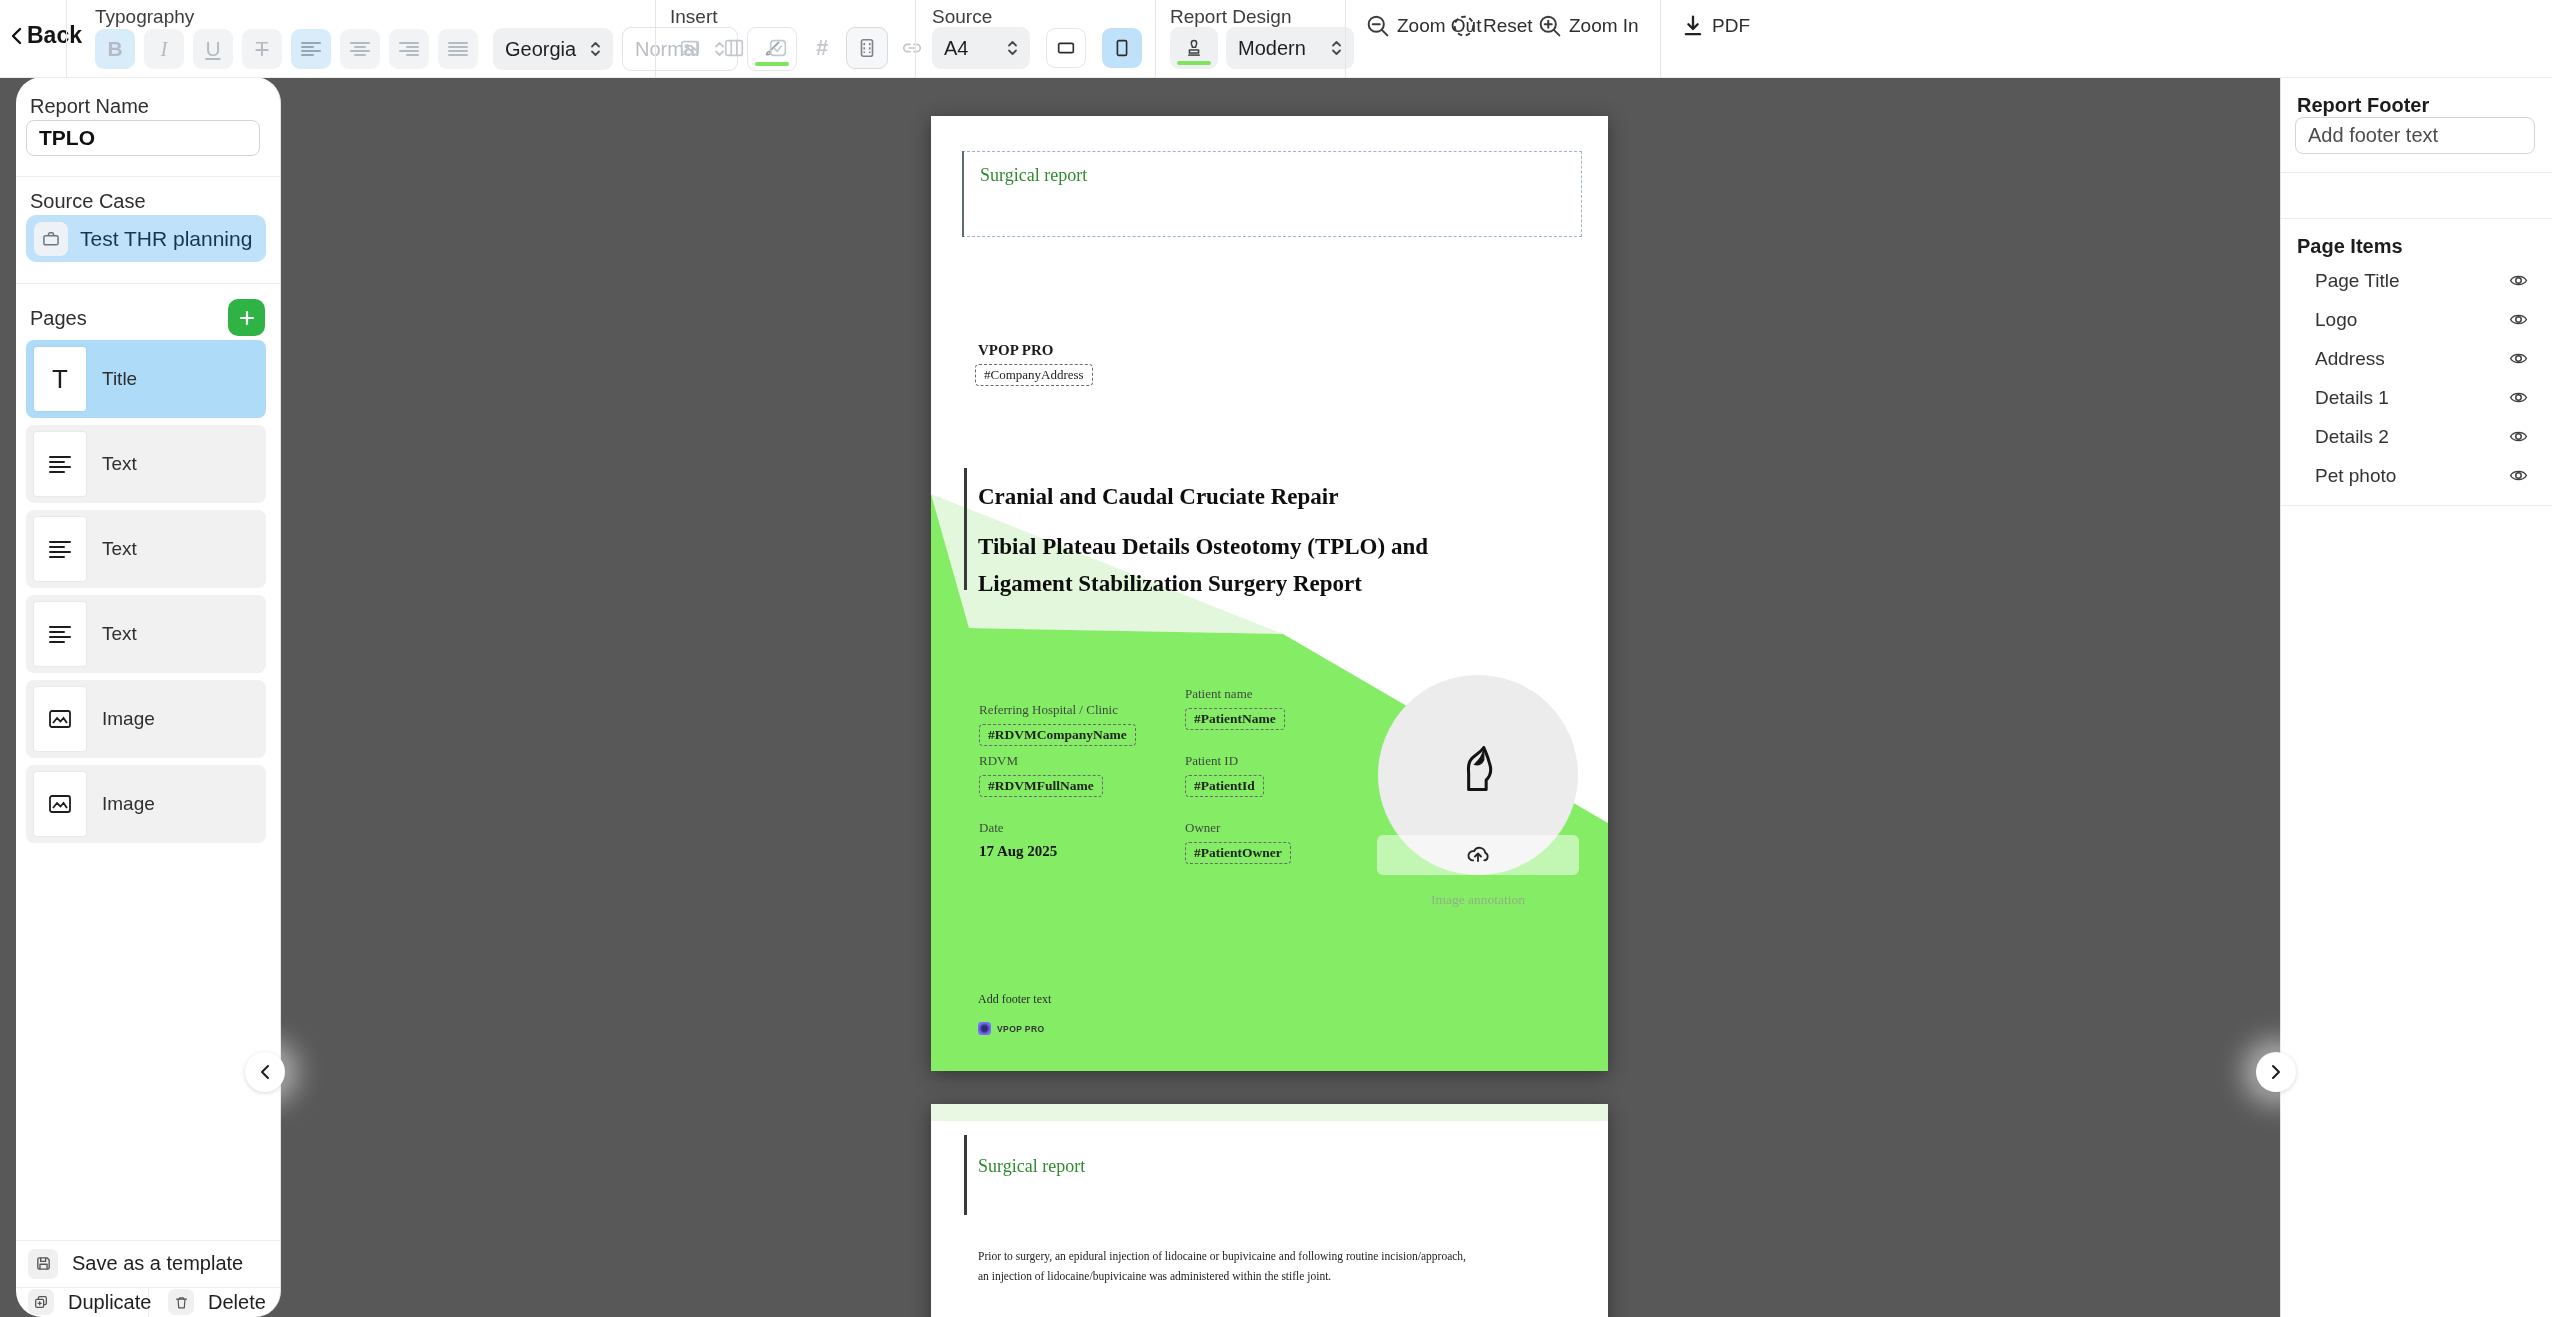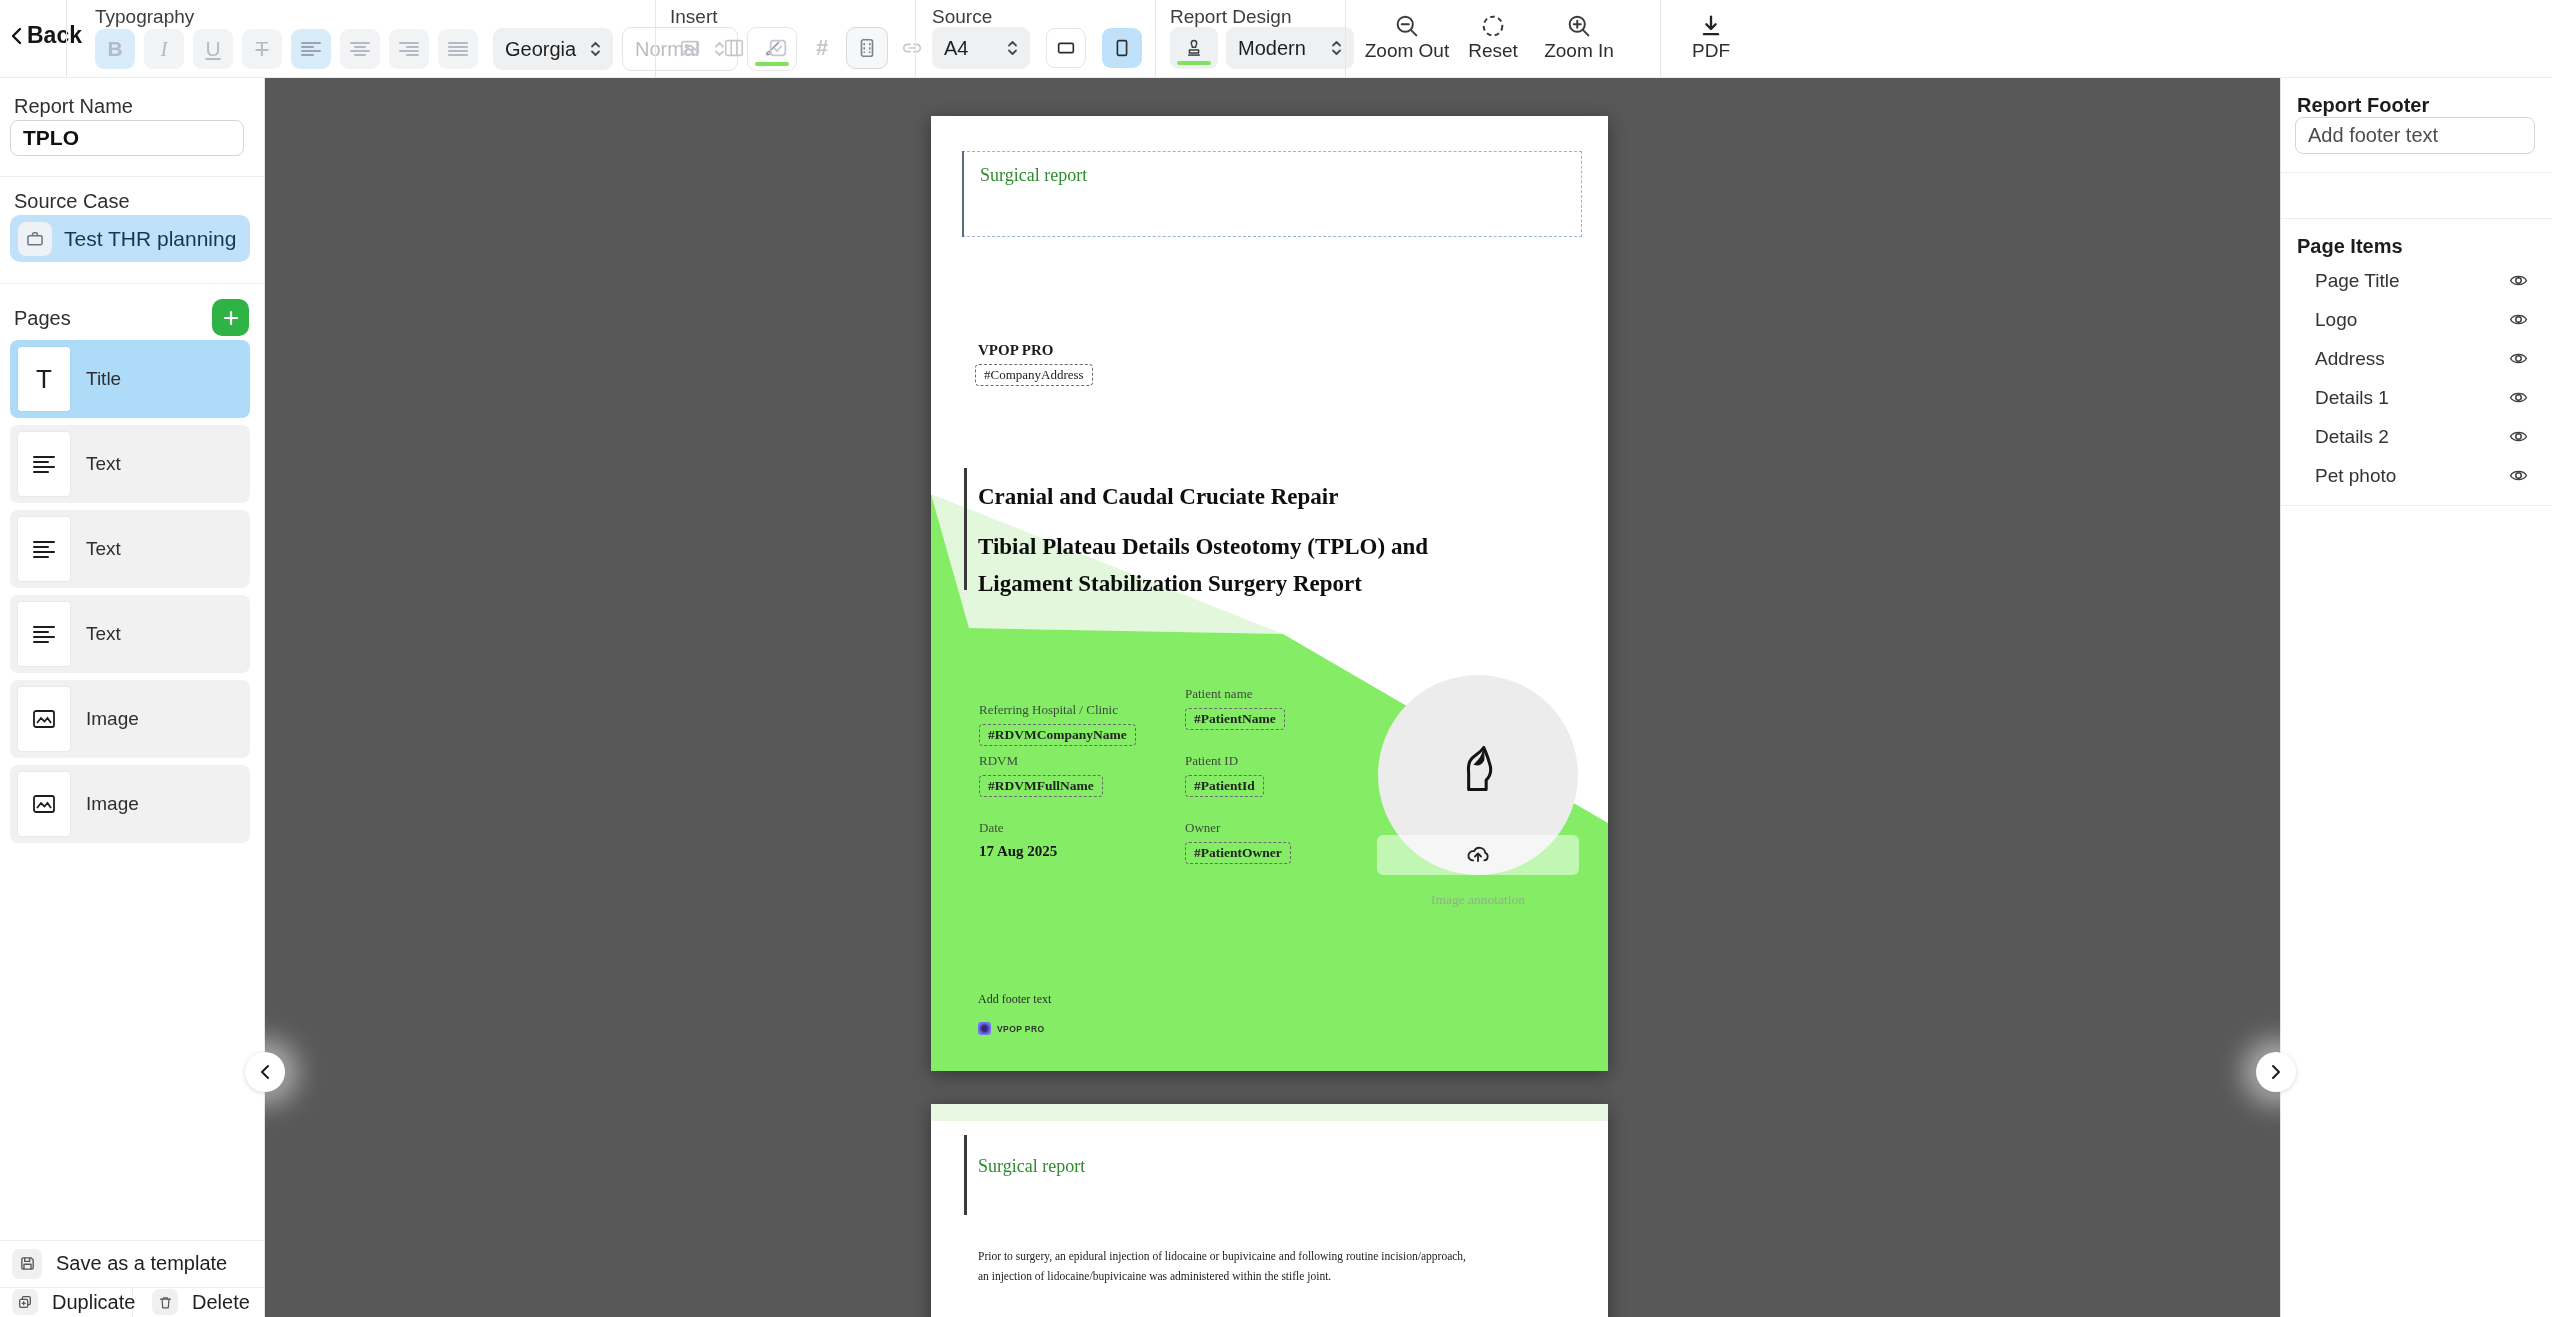--- a/index.html
+++ b/index.html
@@ -19,25 +19,25 @@
   .tbtn .i{font-style:italic;font-family:"Liberation Serif",serif;}
   .tbtn .u{text-decoration:underline;}
   .tbtn .s{text-decoration:line-through;}
   .tbsel{height:42px;border-radius:9px;background:#eef0f2;display:flex;align-items:center;gap:10px;padding:0 12px;font-size:20px;color:#1f1f1f;}
   .tbsel.ghost{background:#fff;border:1px solid #e4e4e4;color:#b9bdc4;}
   .brush-btn{position:relative;width:48px;height:42px;border-radius:9px;background:#fff;border:1px solid #e6e6e6;display:flex;align-items:center;justify-content:center;color:#9aa0a8;}
   .green-bar{position:absolute;left:7px;right:7px;bottom:4px;height:4px;border-radius:2px;background:#7FE35F;}
   .ins-btn{width:40px;height:40px;border-radius:9px;display:flex;align-items:center;justify-content:center;color:#c3c8cf;background:transparent;}
   .ins-btn.framed{background:#f6f7f8;border:1px solid #d8dbde;color:#7d838d;}
   .stamp-btn{position:relative;width:48px;height:42px;border-radius:9px;background:#eef0f2;display:flex;align-items:center;justify-content:center;color:#4a4a4a;}
-  .zoom-item{display:flex;flex-direction:column;align-items:center;color:#3a3a3a;width:86px;}
+  .zoom-item{display:flex;align-items:center;gap:5px;color:#3a3a3a;width:86px;}
   .zoom-item .zlabel{font-size:19px;color:#2e2e2e;white-space:nowrap;}
 
   
-  .left-panel{position:absolute;top:77px;left:0;width:265px;height:1240px;background:#fff;border-right:1px solid #e3e3e3;box-sizing:border-box;z-index:20;}
+  .left-panel{position:absolute;top:77px;left:16px;width:265px;height:1240px;background:#fff;border-right:1px solid #e3e3e3;box-sizing:border-box;z-index:20;border-radius:26px;}
   .lp-label{position:absolute;left:14px;font-size:20px;color:#2f2f2f;}
   .lp-input{position:absolute;left:10px;width:234px;height:36px;border:1px solid #d4d4d4;border-radius:8px;font-family:"Liberation Sans",sans-serif;font-size:21px;font-weight:700;color:#101010;padding:0 12px;box-sizing:border-box;outline:none;}
   .hr{position:absolute;left:0;width:100%;height:1px;background:#ececec;}
   .case-pill{position:absolute;left:10px;top:138px;width:240px;height:47px;background:#bfe1fa;border-radius:10px;display:flex;align-items:center;gap:12px;padding-left:8px;box-sizing:border-box;}
   .case-chip{width:34px;height:34px;border-radius:8px;background:#eef2f6;display:flex;align-items:center;justify-content:center;color:#6b7683;}
   .case-text{font-size:21px;color:#173750;}
   .add-btn{position:absolute;left:212px;top:222px;width:37px;height:37px;border-radius:10px;background:#2FB344;display:flex;align-items:center;justify-content:center;color:#fff;}
   .page-row{position:absolute;left:10px;width:240px;height:78px;border-radius:8px;background:#f1f1f2;display:flex;align-items:center;}
   .page-row.selected{background:#AEDCF8;}
   .thumb{width:52px;height:64px;background:#fff;border-radius:3px;margin-left:8px;display:flex;align-items:center;justify-content:center;box-shadow:0 0 2px rgba(0,0,0,.12);color:#1d1d1d;}

